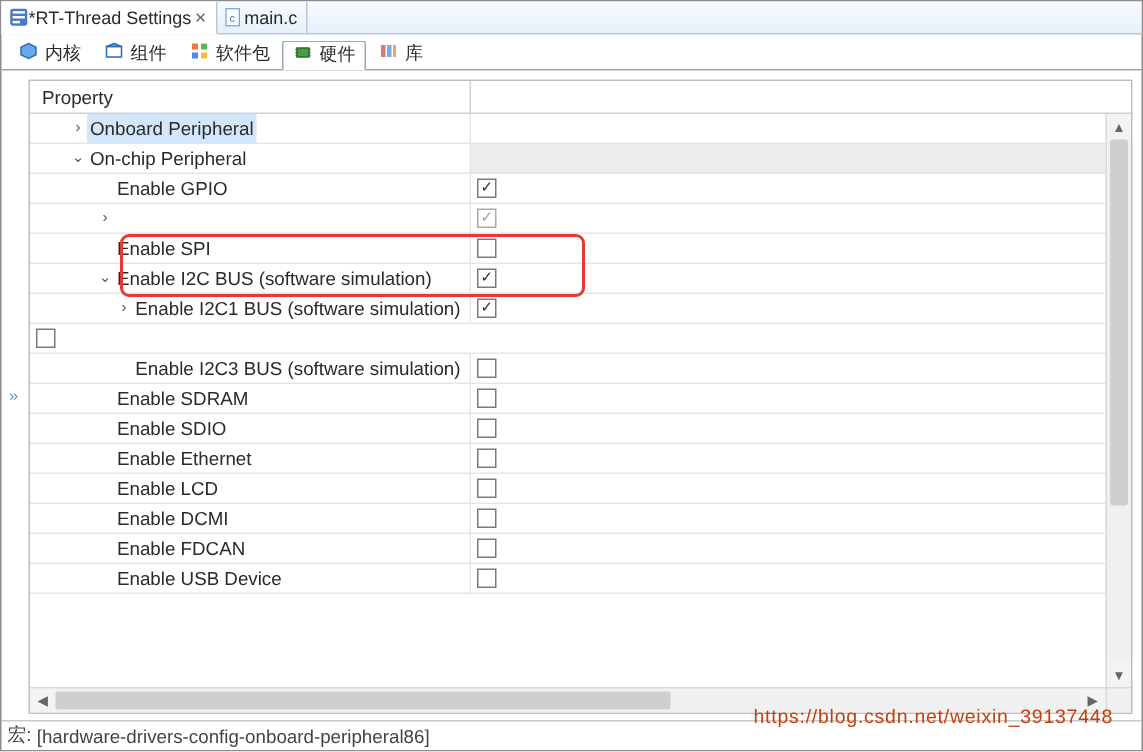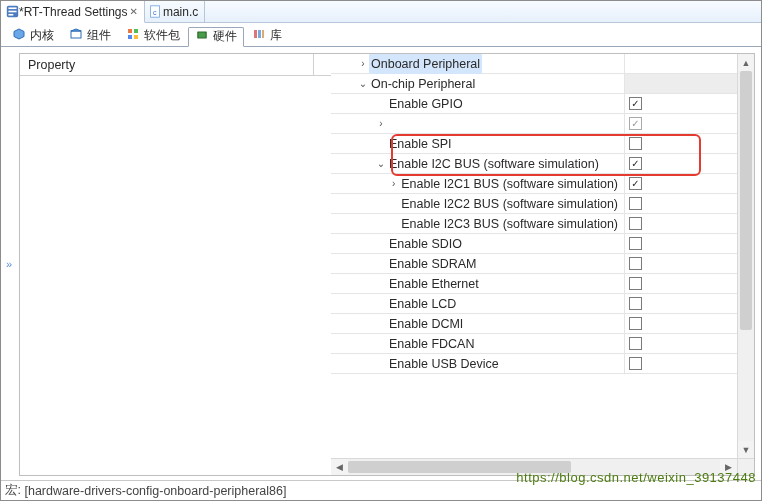--- a/index.html
+++ b/index.html
@@ -89,21 +89,21 @@
     color: #5a8edb;
     font-size: 11px;
     display: flex; align-items: center; justify-content: center;
     cursor: pointer;
   }
   .tree-wrap {
     flex: 1;
     border: 1px solid #bfbfbf;
     border-top: 1px solid #bfbfbf;
     display: flex;
-    flex-direction: row;
+    flex-direction: column;
     min-height: 0;
   }
   .cols {
     display: flex;
     height: 22px;
     background: #fff;
     border-bottom: 1px solid #d0d0d0;
     font-size: 12.5px;
   }
   .col {
@@ -193,22 +193,22 @@
   .footer {
     height: 20px;
     border-top: 1px solid #c9c9c9;
     display:flex; align-items:center;
     padding: 0 4px;
     font-size: 12.5px;
     color:#444;
   }
   .watermark {
     position: absolute;
-    right: 6px; bottom: 16px;
-    color: #4d7c0f;
+    right: 20px; bottom: 16px;
+    color: #c2410c;
     font-size: 13px;
     letter-spacing: .5px;
     pointer-events: none;
   }
 </style>
 </head>
 <body>
 
 <div class="frame">
 
@@ -354,54 +354,49 @@
             <div class="c1">
               <span class="ind" style="width: 62px;"></span>
               <span class="tw">›</span>
               <span class="lbl">Enable I2C1 BUS (software simulation)</span>
             </div>
             <div class="c2">
               <span class="chk on"></span>
             </div>
           </div>
           <div class="row">
+            <div class="c2">
+              <span class="chk"></span>
+            </div>
+          </div>
+          <div class="row">
             <div class="c1">
               <span class="ind" style="width: 62px;"></span>
               <span class="tw"></span>
-              <span class="lbl">Enable I2C2 BUS (software simulation)</span>
-            </div>
-            <div class="c2">
-              <span class="chk"></span>
-            </div>
-          </div>
-          <div class="row">
-            <div class="c1">
-              <span class="ind" style="width: 62px;"></span>
-              <span class="tw"></span>
               <span class="lbl">Enable I2C3 BUS (software simulation)</span>
             </div>
             <div class="c2">
               <span class="chk"></span>
             </div>
           </div>
           <div class="row">
             <div class="c1">
               <span class="ind" style="width: 44px;"></span>
               <span class="tw"></span>
+              <span class="lbl">Enable SDRAM</span>
+            </div>
+            <div class="c2">
+              <span class="chk"></span>
+            </div>
+          </div>
+          <div class="row">
+            <div class="c1">
+              <span class="ind" style="width: 44px;"></span>
+              <span class="tw"></span>
               <span class="lbl">Enable SDIO</span>
-            </div>
-            <div class="c2">
-              <span class="chk"></span>
-            </div>
-          </div>
-          <div class="row">
-            <div class="c1">
-              <span class="ind" style="width: 44px;"></span>
-              <span class="tw"></span>
-              <span class="lbl">Enable SDRAM</span>
             </div>
             <div class="c2">
               <span class="chk"></span>
             </div>
           </div>
           <div class="row">
             <div class="c1">
               <span class="ind" style="width: 44px;"></span>
               <span class="tw"></span>
               <span class="lbl">Enable Ethernet</span>

